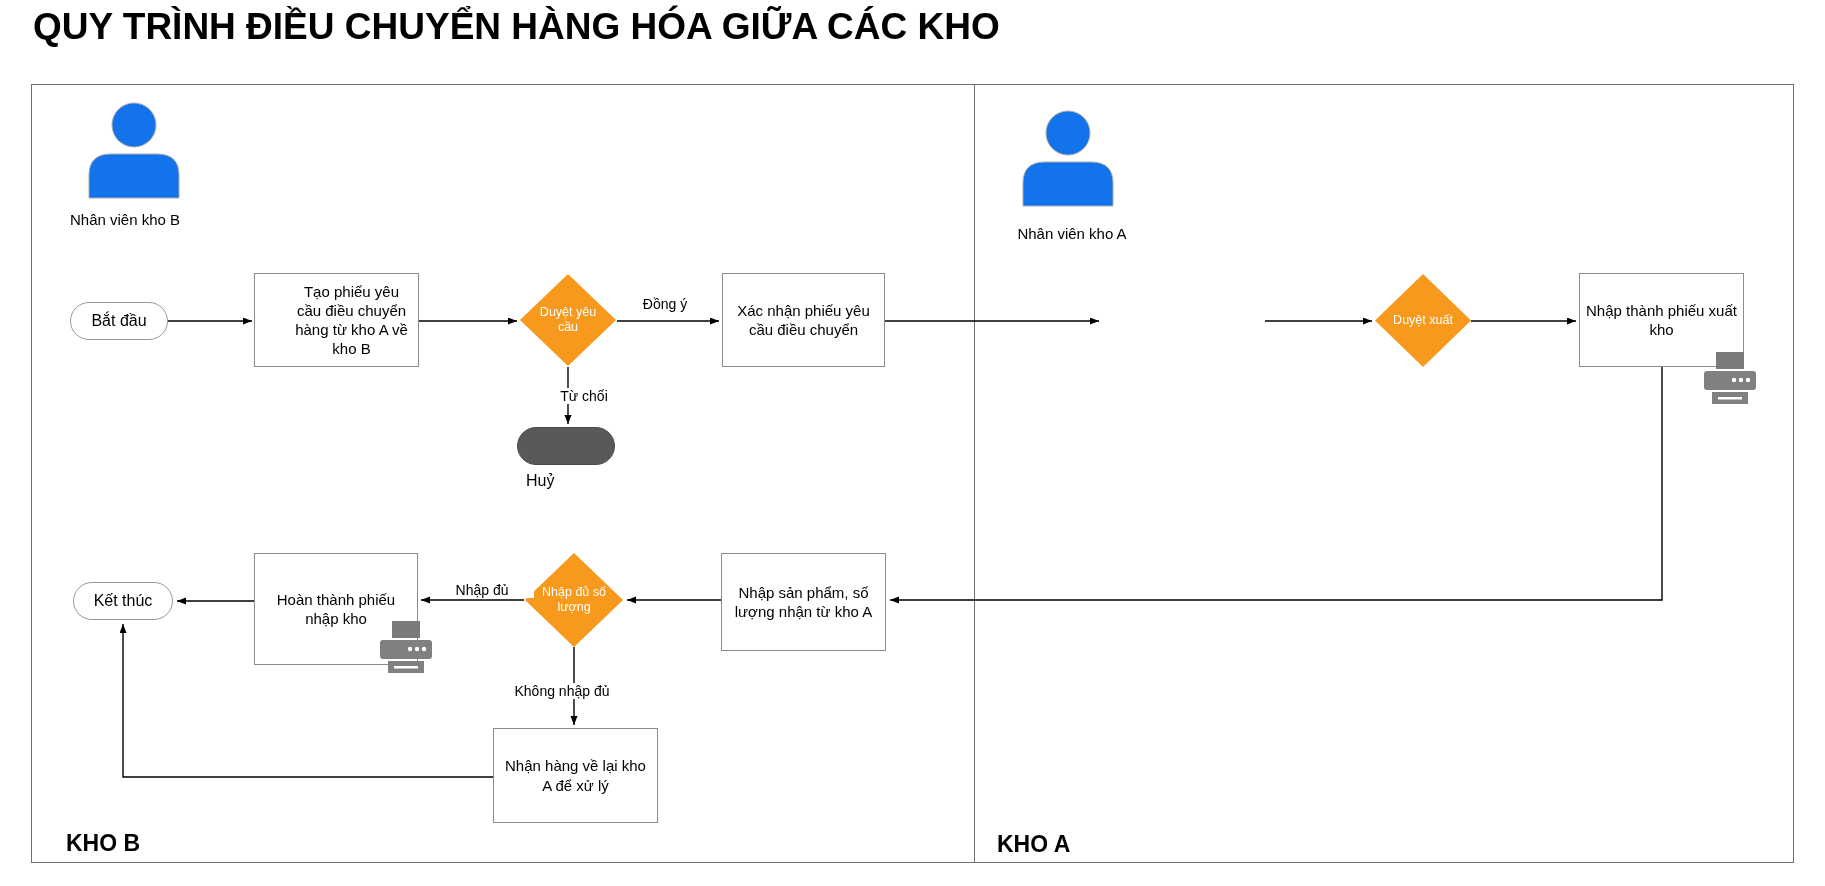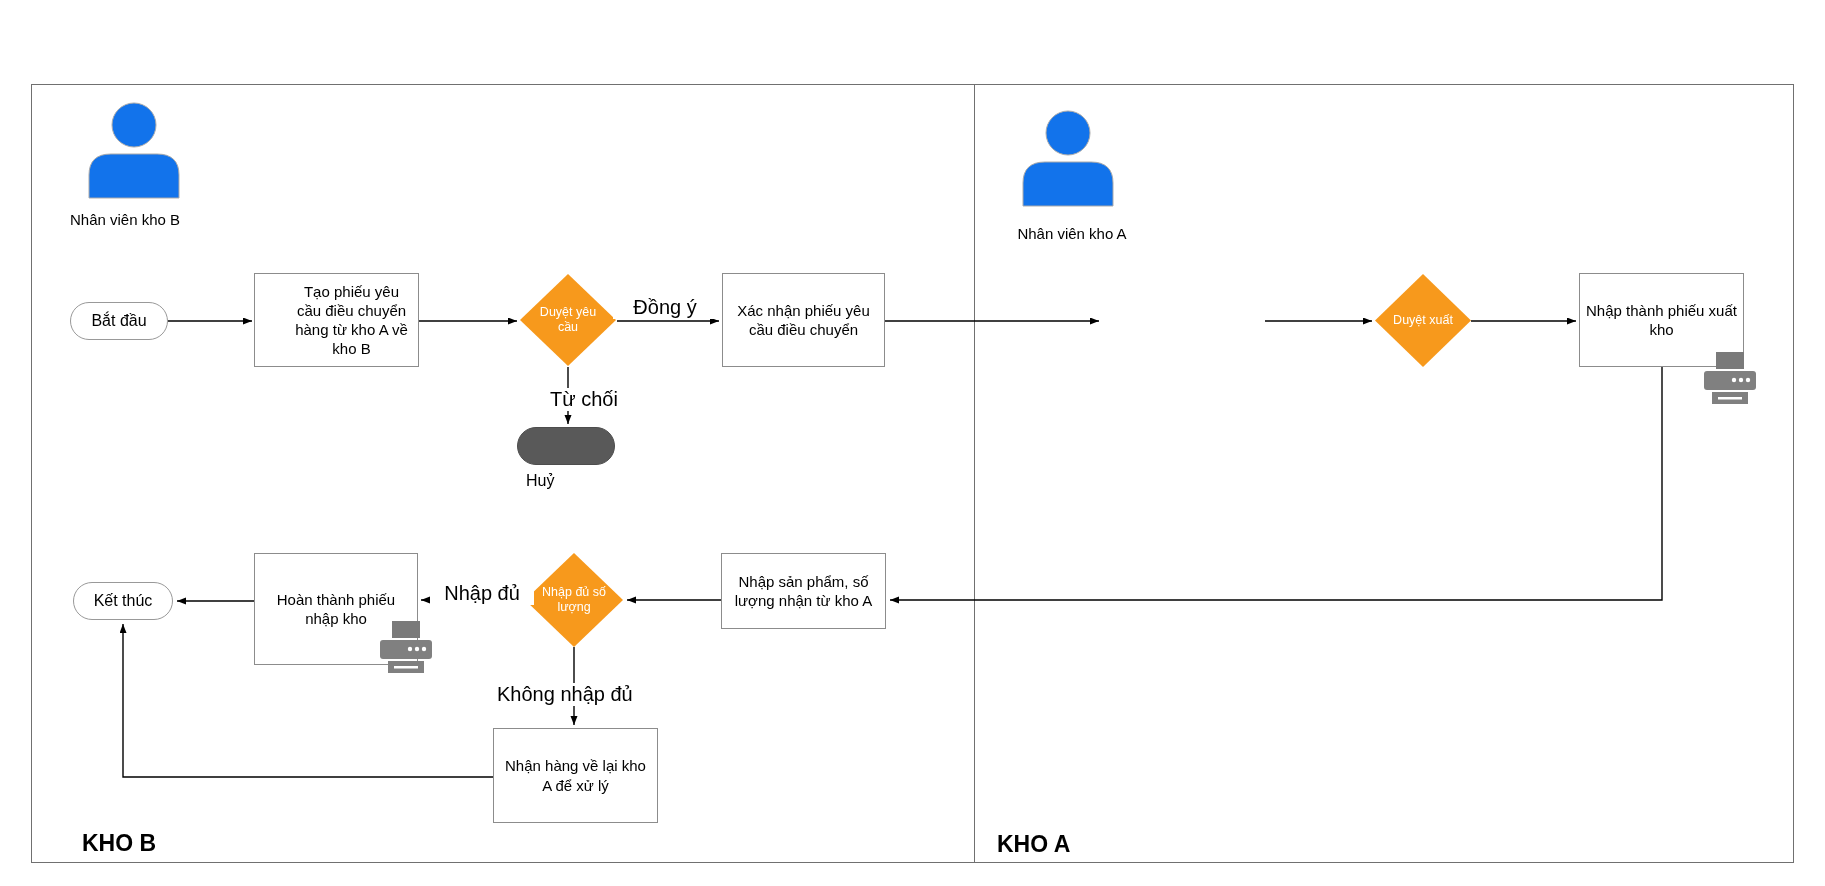--- a/index.html
+++ b/index.html
@@ -38,32 +38,33 @@
     color:var(--decision-text,#fff);font-size:12.5px;line-height:1.2;padding:0 13px;
   }
   .cancel-pill{
     position:absolute;border-radius:19px;background:var(--cancel-fill,#595959);
     border:1px solid #4d4d4d;box-sizing:border-box;
   }
   .shape-label{
     position:absolute;text-align:left;font-size:16px;white-space:nowrap;
   }
   .edge-label{
-    position:absolute;text-align:center;font-size:20px;background:#ffffff;
+    position:absolute;text-align:center;font-size:14px;background:#ffffff;
     padding:0 2px;white-space:nowrap;
   }
   .actor{position:absolute;}
   .actor-label{position:absolute;text-align:center;font-size:15px;white-space:nowrap;}
   .icon-svg{display:block;}
 </style>
 </head>
 <body>
 
 <div class="canvas">
 
+  <h1 class="title">QUY TRÌNH ĐIỀU CHUYỂN HÀNG HÓA GIỮA CÁC KHO</h1>
 
   <div class="frame"></div>
   <div class="divider"></div>
 
   <svg class="conn" width="1825" height="886" viewBox="0 0 1825 886">
     <defs>
       <marker id="arr" markerWidth="10" markerHeight="8" refX="9" refY="3.5" orient="auto" markerUnits="userSpaceOnUse">
         <path d="M0,0 L9,3.5 L0,7 Z" fill="#000"></path>
       </marker>
     </defs>
@@ -100,21 +101,21 @@
   </div>
   <div class="actor-label" style="left:999px;top:225px;width:146px;">Nhân viên kho A</div>
 
   <div class="node terminator" style="left:70px;top:302px;width:98px;height:38px;">Bắt đầu</div>
   <div class="node terminator" style="left:73px;top:582px;width:100px;height:38px;">Kết thúc</div>
 
   <div class="node" style="left:254px;top:273px;width:165px;height:94px;padding-left:36px;">Tạo phiếu yêu cầu điều chuyển hàng từ kho A về kho B</div>
   <div class="node" style="left:722px;top:273px;width:163px;height:94px;">Xác nhận phiếu yêu cầu điều chuyển</div>
   <div class="node" style="left:1579px;top:273px;width:165px;height:94px;">Nhập thành phiếu xuất kho</div>
   <div class="node" style="left:254px;top:553px;width:164px;height:112px;">Hoàn thành phiếu nhập kho</div>
-  <div class="node" style="left:721px;top:553px;width:165px;height:76px;">Nhập sản phẩm, số lượng nhận từ kho A</div>
+  <div class="node" style="left:721px;top:553px;width:165px;height:98px;">Nhập sản phẩm, số lượng nhận từ kho A</div>
   <div class="node" style="left:493px;top:728px;width:165px;height:95px;">Nhận hàng về lại kho A để xử lý</div>
 
   <div class="diamond" style="left:520px;top:274px;width:96px;height:92px;">Duyệt yêu cầu</div>
   <div class="diamond" style="left:1375px;top:274px;width:96px;height:93px;">Duyệt xuất</div>
   <div class="diamond" style="left:525px;top:553px;width:98px;height:94px;">Nhập đủ số lượng</div>
 
   <div class="cancel-pill" style="left:517px;top:427px;width:98px;height:38px;"></div>
   <div class="shape-label" style="left:526px;top:472px;width:80px;">Huỷ</div>
 
   <div class="edge-label" style="left:613px;top:296px;width:100px;">Đồng ý</div>
@@ -138,16 +139,16 @@
       <rect x="13" y="0" width="28" height="17" fill="#7a7a7a"></rect>
       <rect x="1" y="19" width="52" height="19" rx="3" fill="#808080"></rect>
       <circle cx="31" cy="28" r="2.2" fill="#fff"></circle>
       <circle cx="38" cy="28" r="2.2" fill="#fff"></circle>
       <circle cx="45" cy="28" r="2.2" fill="#fff"></circle>
       <rect x="9" y="40" width="36" height="12" fill="#808080"></rect>
       <rect x="15" y="45" width="24" height="2.5" fill="#fff"></rect>
     </svg>
   </div>
 
-  <div class="lane-label" style="left:66px;top:830px;margin-left:16px;">KHO B</div>
+  <div class="lane-label" style="left:66px;top:830px;">KHO B</div>
   <div class="lane-label" style="left:997px;top:831px;">KHO A</div>
 
 </div>
 
 </body></html>

